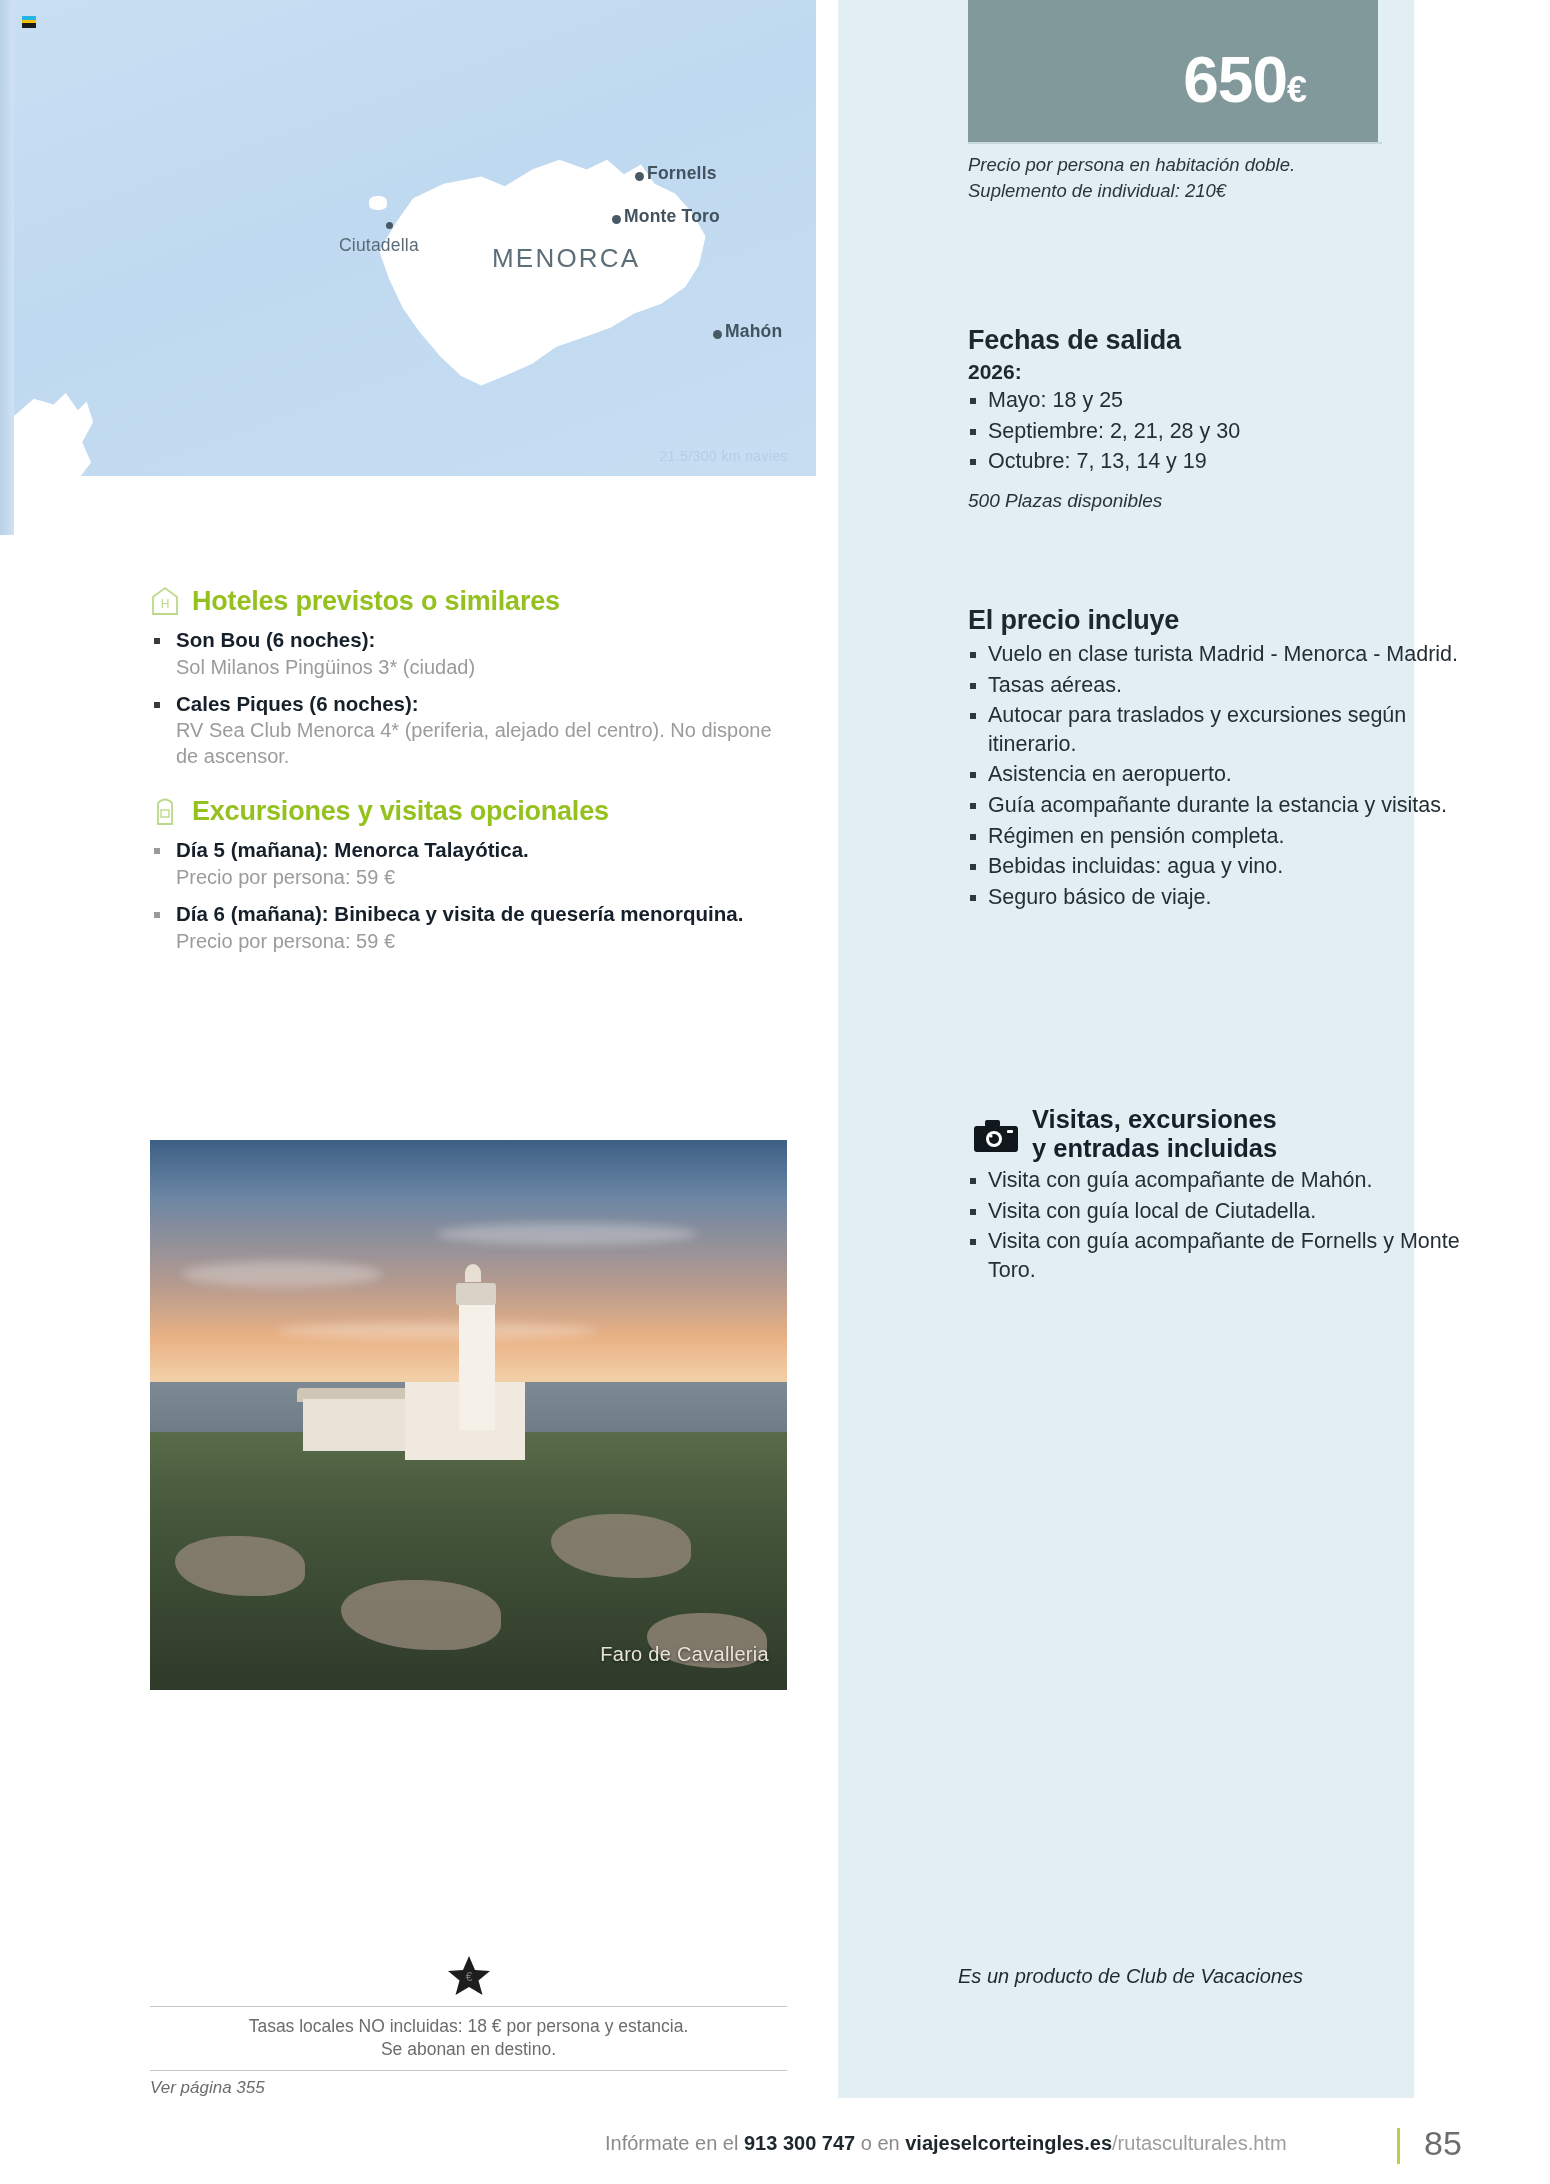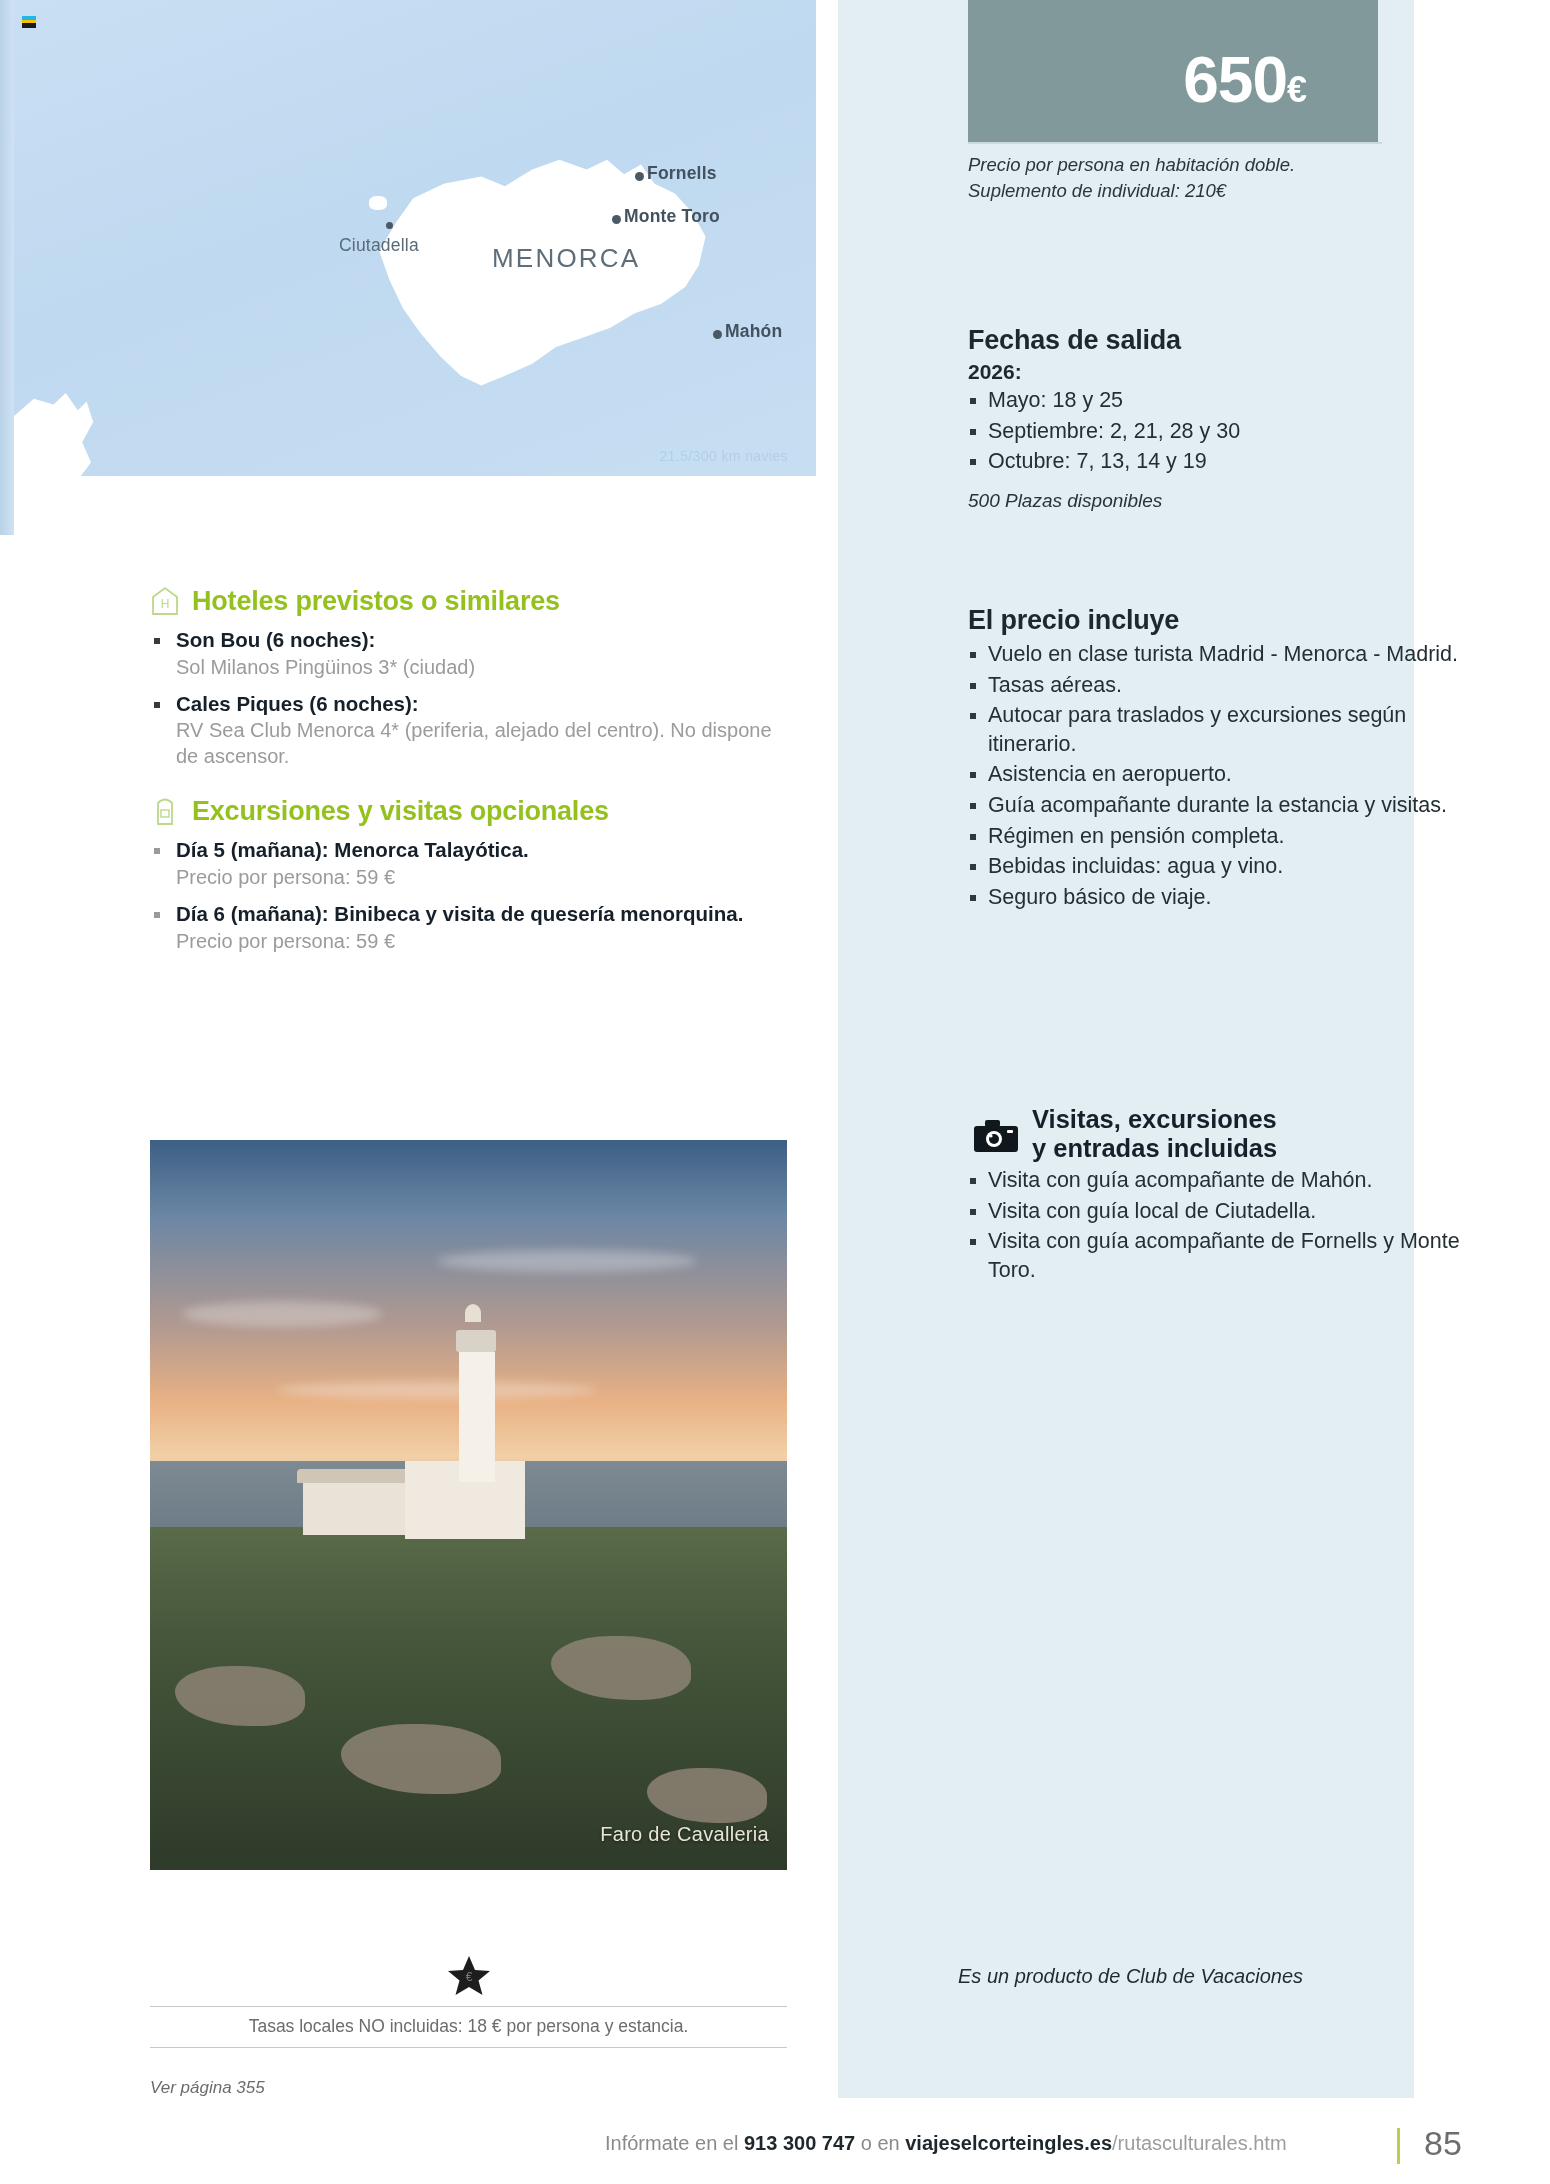--- a/index.html
+++ b/index.html
@@ -51,21 +51,21 @@
   .sec-title .txt{font-size:27px;font-weight:bold;color:#95c11f;letter-spacing:-.2px;}
   .glyph{width:30px;height:32px;flex:0 0 auto;}
   .llist{list-style:none;margin:0;padding:0;}
   .llist li{position:relative;padding-left:26px;margin-bottom:11px;}
   .llist li:before{content:"";position:absolute;left:4px;top:11px;width:6px;height:6px;background:#3a3a3a;}
   .llist.faint li:before{background:#9a9a9a;}
   .lstrong{font-size:20.5px;font-weight:bold;color:#16202a;line-height:1.3;}
   .lsoft{font-size:20px;color:#9b9b9b;line-height:1.3;}
 
   
-  #photo{position:absolute;left:150px;top:1140px;width:637px;height:730px;overflow:hidden;}
+  #photo{position:absolute;left:150px;top:1140px;width:637px;height:550px;overflow:hidden;}
   #ph-sky{position:absolute;left:0;top:0;width:100%;height:47%;
      background:linear-gradient(to bottom,#3c5f84 0%,#6b86a4 22%,#b39a90 55%,#e8b184 76%,#f2cfa6 92%,#dfc6a8 100%);}
   .cloud{position:absolute;background:rgba(255,255,255,.28);border-radius:50%;filter:blur(5px);}
   #ph-sea{position:absolute;left:0;top:44%;width:100%;height:10%;background:linear-gradient(to bottom,#7d8a93,#6d7b86);}
   #ph-land{position:absolute;left:0;top:53%;width:100%;height:47%;
      background:linear-gradient(to bottom,#5a6b4a 0%,#47583c 30%,#3b4a33 62%,#2e3a2a 100%);}
   .rock{position:absolute;background:#8d8374;border-radius:46% 54% 38% 62%;opacity:.85;}
   #lighthouse-base{position:absolute;left:40%;top:44%;width:120px;height:78px;background:#efe9df;}
   #lighthouse-tower{position:absolute;left:48.5%;top:29%;width:36px;height:130px;background:#f6f1e8;}
   #lighthouse-lamp{position:absolute;left:48%;top:26%;width:40px;height:22px;background:#d9d2c6;border-radius:3px;}
@@ -240,20 +240,21 @@
 </div>
 
 <div id="star-wrap">
   <svg id="star" viewBox="0 0 44 42">
     <path d="M22 1 L28 15 L43 16 L31.5 25.5 L35.5 40 L22 32 L8.5 40 L12.5 25.5 L1 16 L16 15 Z" fill="#1d1d1d"></path>
     <text x="22" y="26" font-size="12" fill="#7a7a7a" text-anchor="middle" font-family="Liberation Sans, sans-serif">€</text>
   </svg>
 </div>
 <div id="tasas-box">
   <div class="tasas-line">Tasas locales NO incluidas: 18 € por persona y estancia.</div>
+  <div class="tasas-line">Se abonan en destino.</div>
 </div>
 <div id="ver-pagina">Ver página 355</div>
 
 <div id="bottom-bar">
   <div id="bb-text"><span>Infórmate en el </span><b>913 300 747</b><span> o en </span><span class="url">viajeselcorteingles.es</span><span class="path">/rutasculturales.htm</span></div>
   <div id="bb-divider"></div>
   <div id="page-num">85</div>
 </div>
 
 </body></html>

